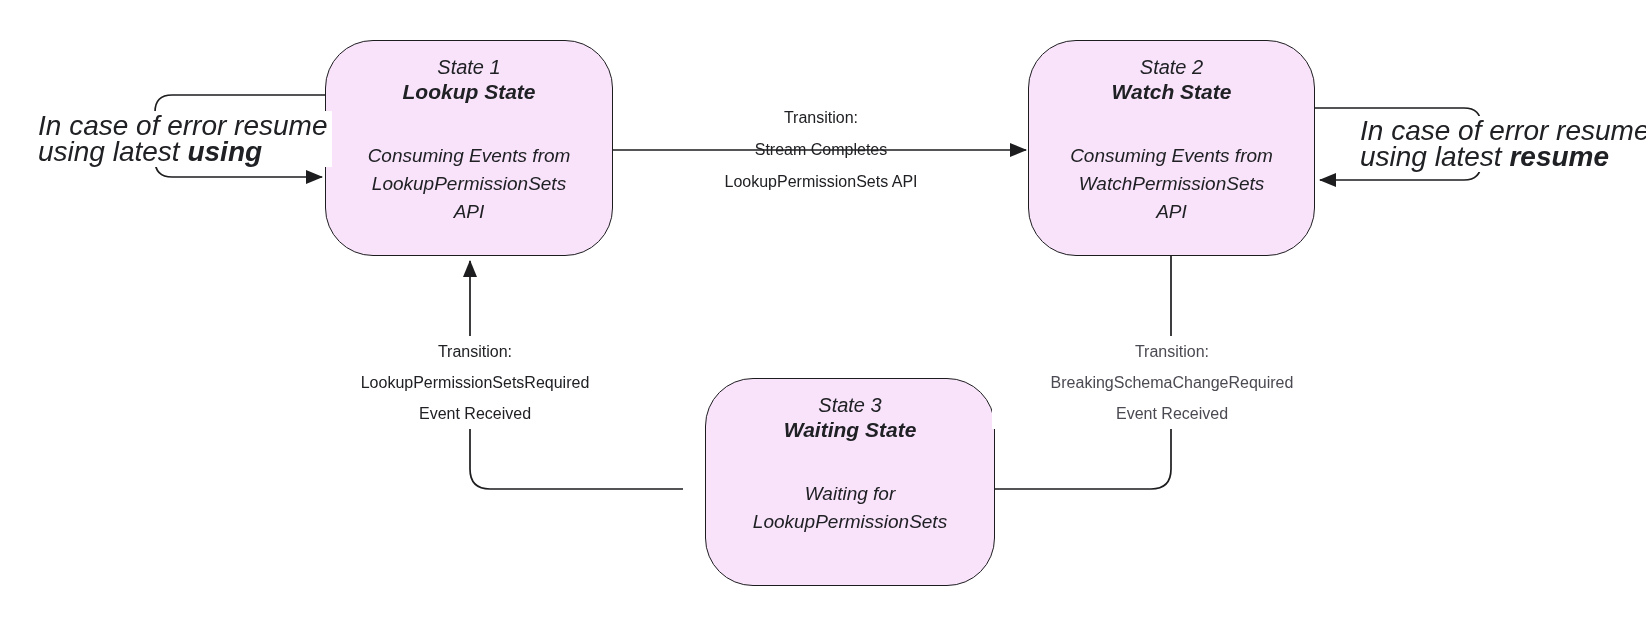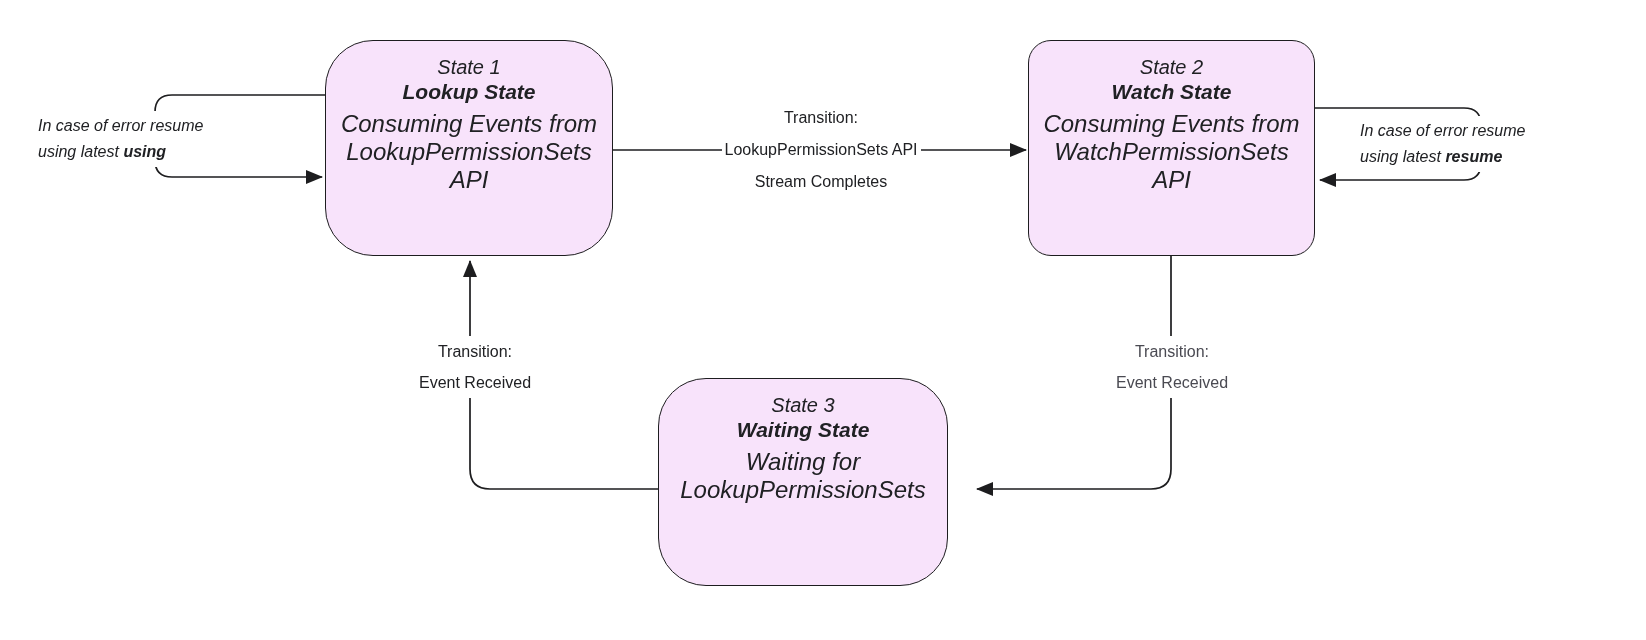--- a/index.html
+++ b/index.html
@@ -51,27 +51,27 @@
     margin-top: 14px;
     font-size: 20px;
     line-height: 24px;
   }
   .state .name {
     font-size: 21px;
     line-height: 26px;
     font-weight: bold;
   }
   .state .desc {
-    margin-top: 5px;
-    font-size: 24px;
+    margin-top: 37px;
+    font-size: 19px;
     line-height: 28px;
   }
   #state-1 { left: 325px; top: 40px;  width: 288px; height: 216px; }
-  #state-2 { left: 1028px; top: 40px; width: 287px; height: 216px; border-radius: 23px; }
-  #state-3 { left: 658px; top: 378px; width: 290px; height: 208px; }
+  #state-2 { left: 1028px; top: 40px; width: 287px; height: 216px; }
+  #state-3 { left: 705px; top: 378px; width: 290px; height: 208px; }
   
   .elabel {
     position: absolute;
     text-align: center;
     font-size: 16px;
     line-height: 32px;
     color: var(--label_dark, #202124);
     white-space: nowrap;
   }
   #label-mid { left: 671px; top: 102px; width: 300px; }
@@ -87,21 +87,21 @@
   #label-br {
     left: 992px; top: 336px; width: 360px;
     line-height: 31px;
     background: var(--background, #ffffff);
     color: var(--label_gray, #4a4a52);
   }
   
   .enote {
     position: absolute;
     font-style: italic;
-    font-size: 16px;
+    font-size: 28px;
     line-height: 26px;
     background: var(--background, #ffffff);
     padding: 2px 5px;
     white-space: nowrap;
   }
   .enote b { font-weight: bold; }
   #enote-cursor { left: 33px; top: 111px; }
   #enote-token  { left: 1355px; top: 116px; }
 </style>
 </head>
@@ -146,31 +146,33 @@
     <div class="step">State 3</div>
     <div class="name">Waiting State</div>
     <div class="desc">
       <div>Waiting for</div>
       <div>LookupPermissionSets</div>
     </div>
   </div>
 
   <div class="elabel" id="label-mid">
     <div>Transition:</div>
+    <div>Stream Completes</div>
     <div><span class="on-line">LookupPermissionSets API</span></div>
-    <div>Stream Completes</div>
   </div>
 
   <div class="elabel" id="label-br">
     <div>Transition:</div>
+    <div>BreakingSchemaChangeRequired</div>
     <div>Event Received</div>
   </div>
 
   <div class="elabel" id="label-bl">
     <div>Transition:</div>
+    <div>LookupPermissionSetsRequired</div>
     <div>Event Received</div>
   </div>
 
   <div class="enote" id="enote-cursor">
     <div>In case of error resume</div>
     <div><span>using latest </span><b>using</b></div>
   </div>
 
   <div class="enote" id="enote-token">
     <div>In case of error resume</div>

